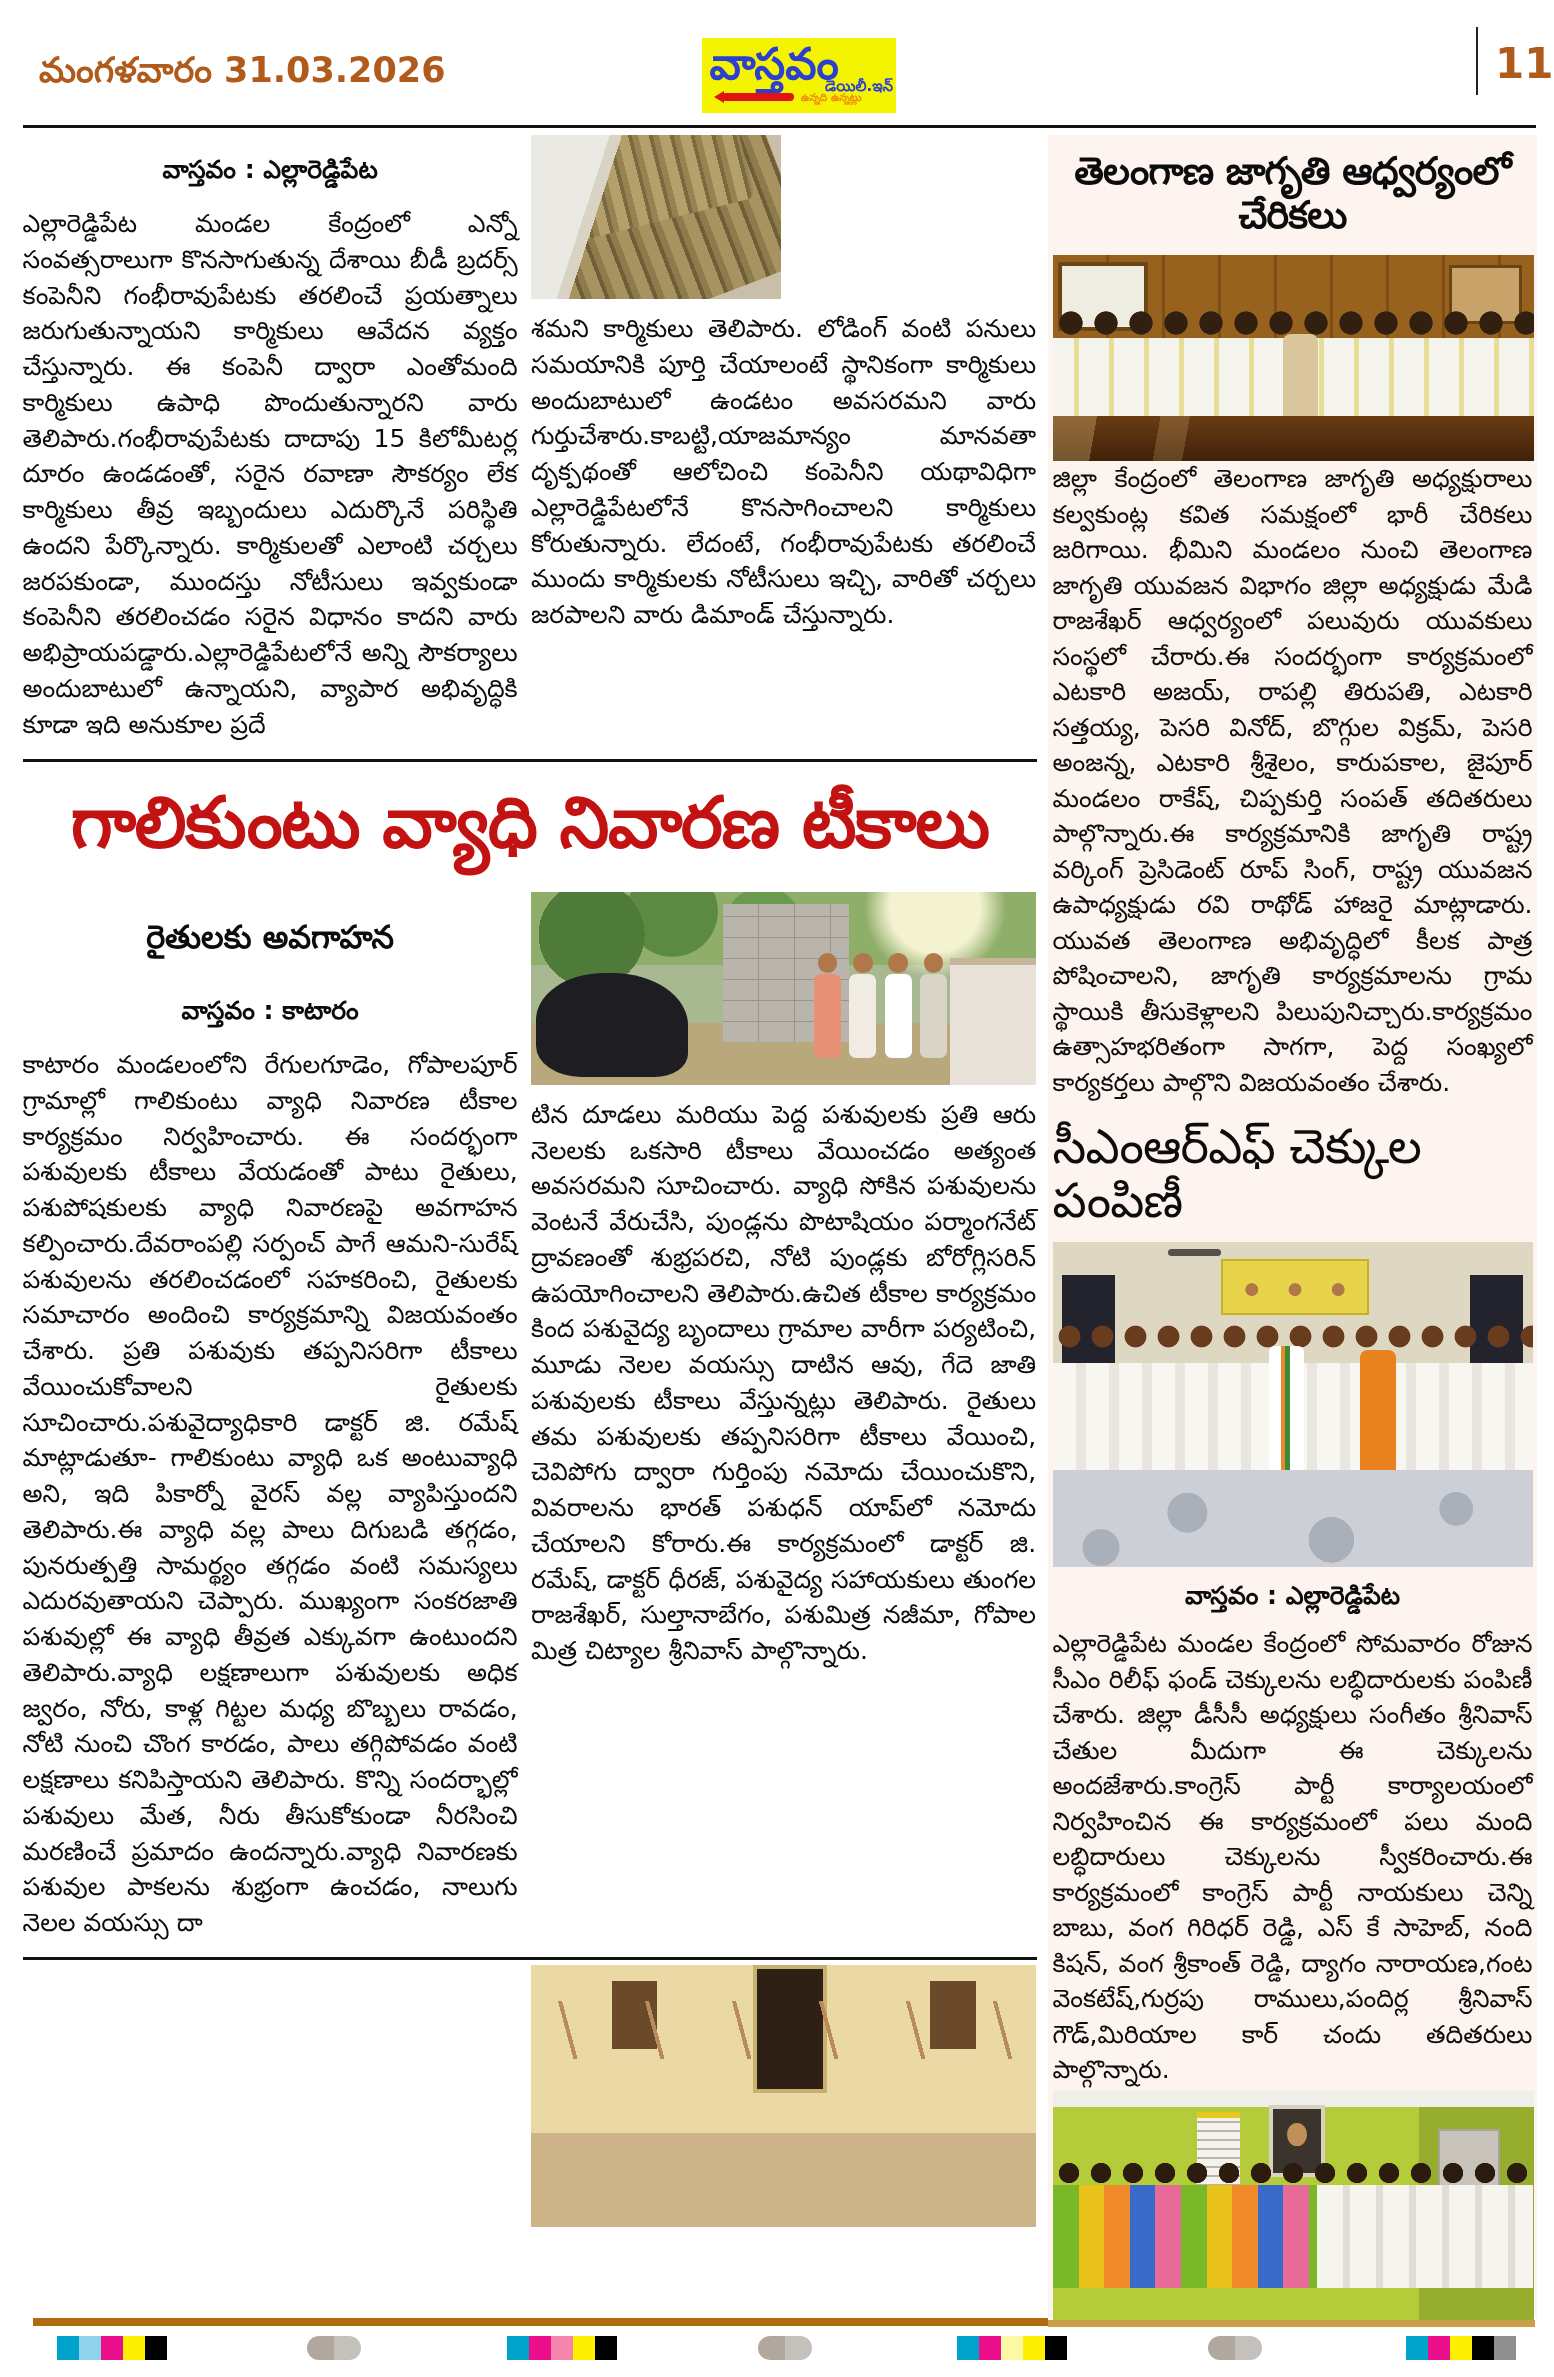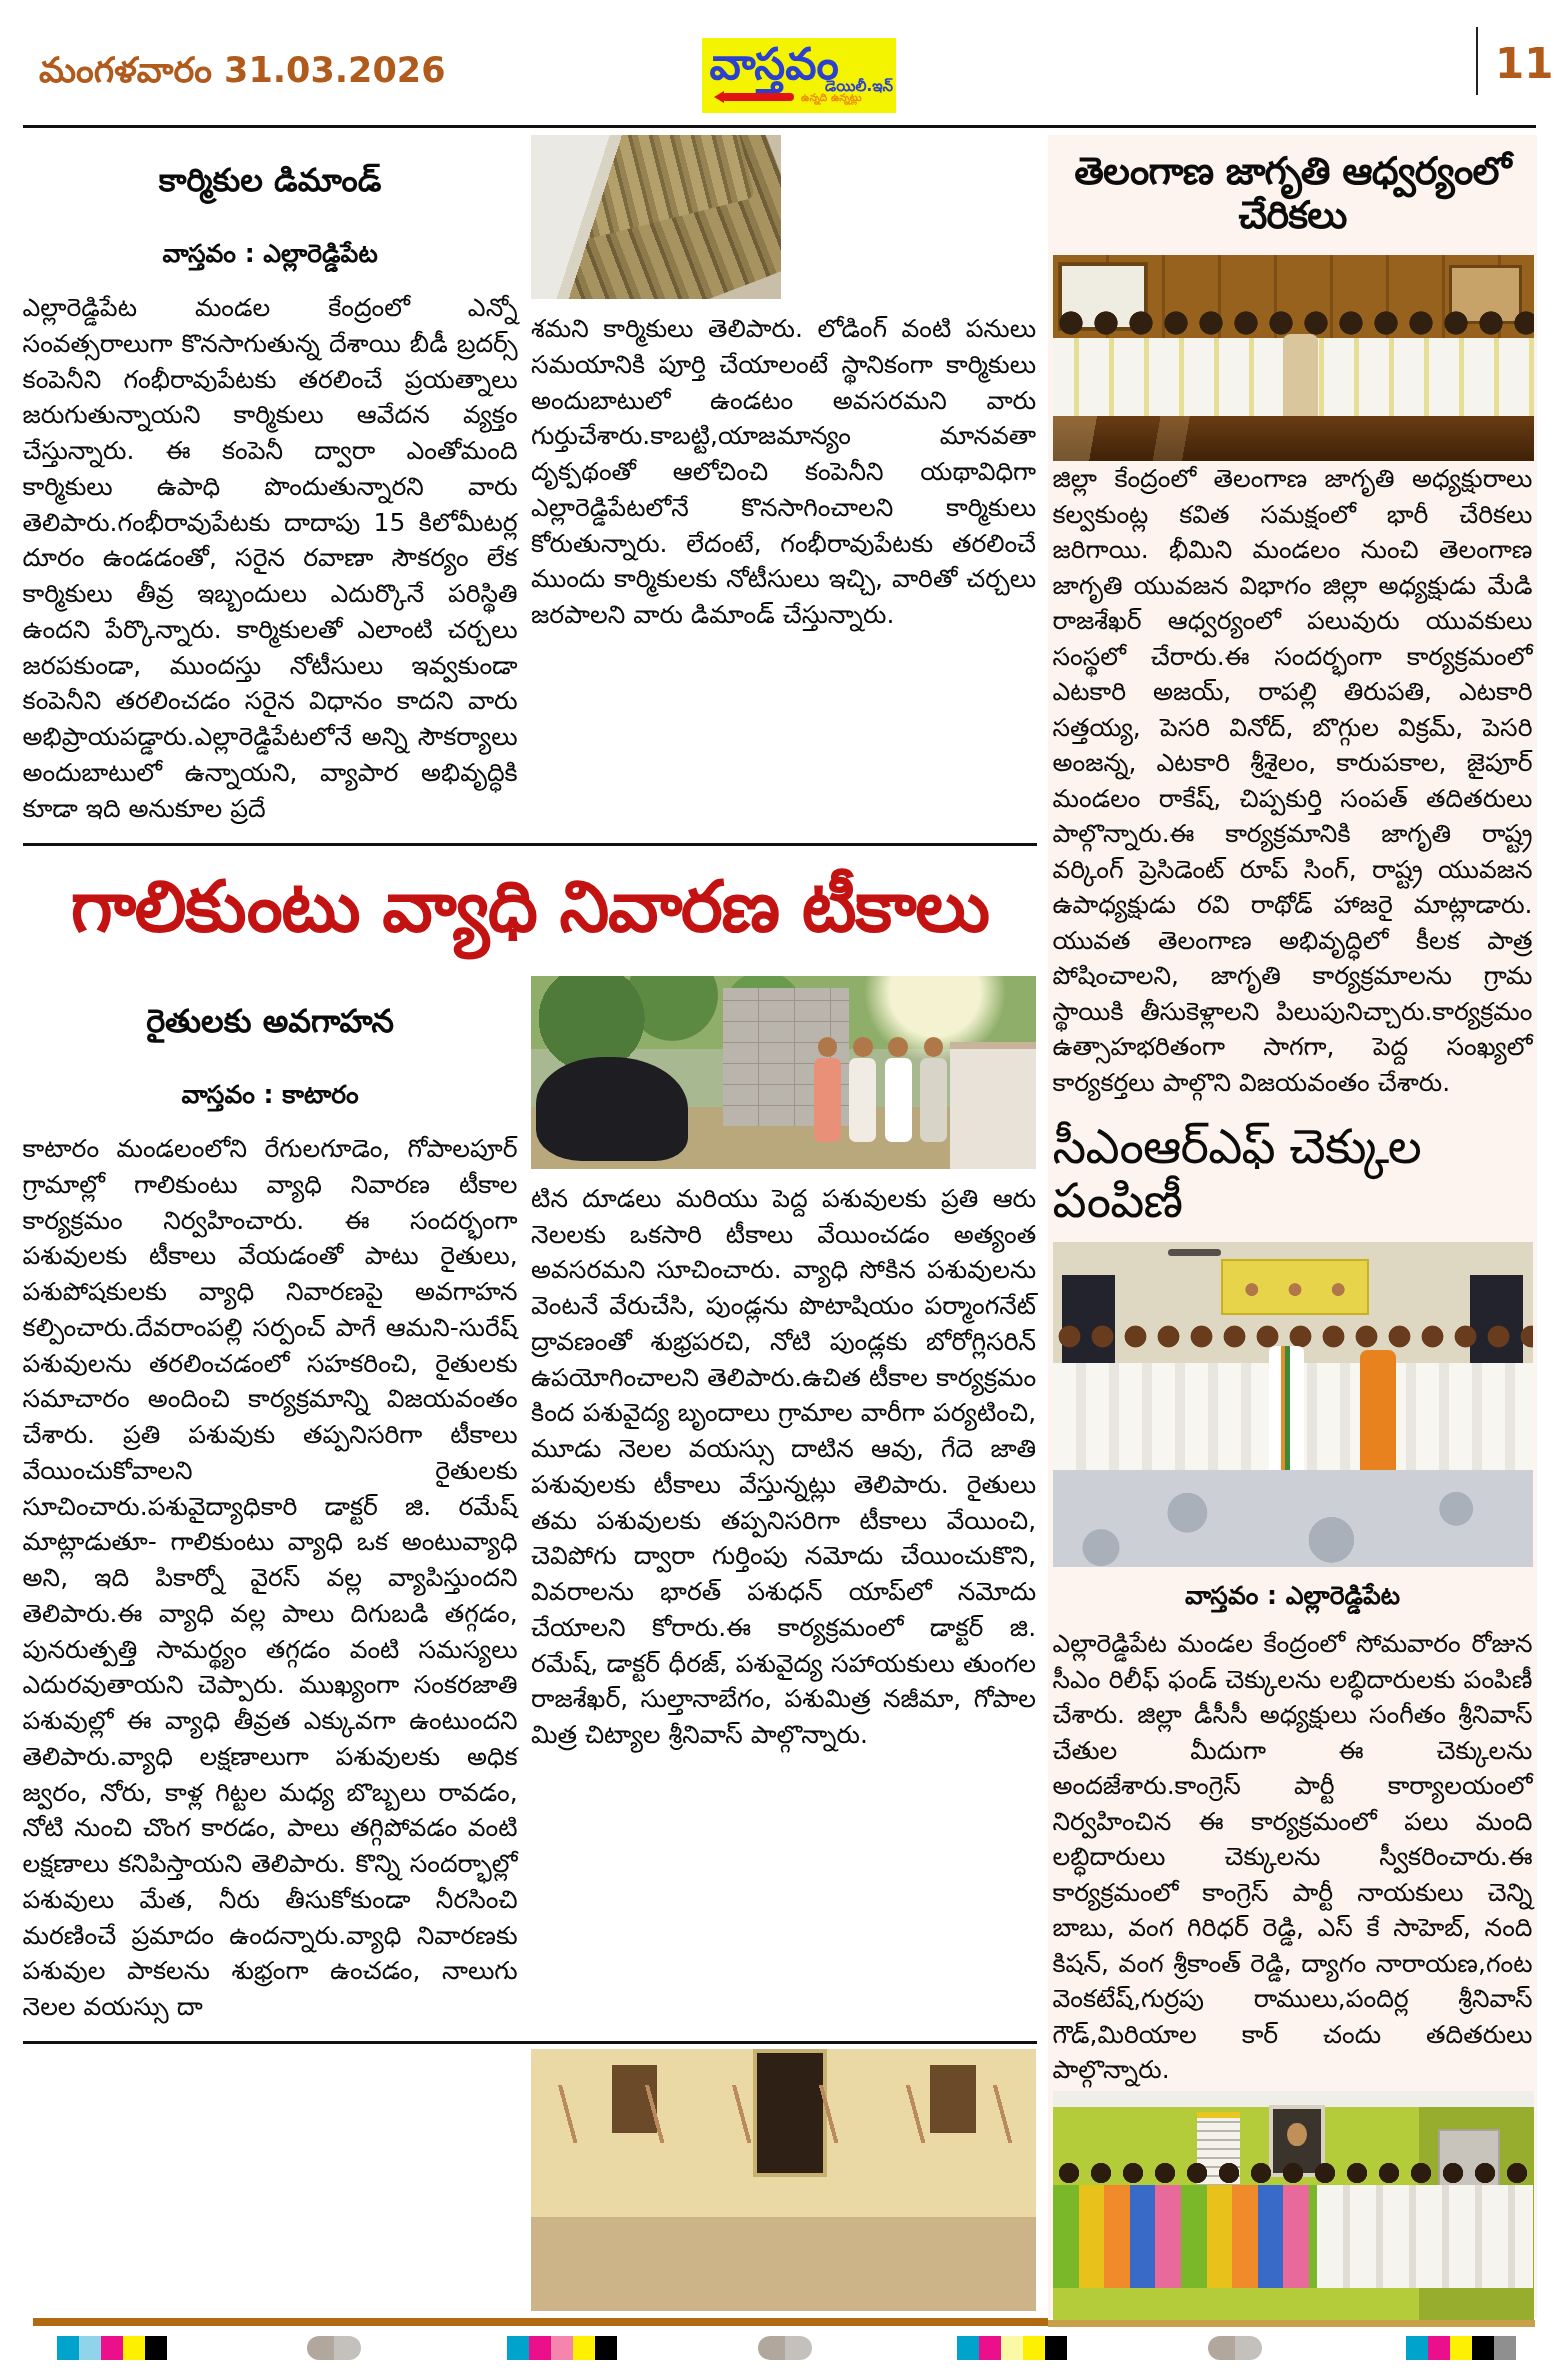--- a/index.html
+++ b/index.html
@@ -164,21 +164,20 @@
   </div>
   <div class="pageno-bar"></div>
   <div class="pageno">11</div>
   <div class="header-rule"></div>
 
   <div class="lr">
 
     <div>
       <div class="cols">
         <div class="colA">
-          <div class="subhead">కార్మికుల డిమాండ్</div>
           <div class="byline">వాస్తవం : ఎల్లారెడ్డిపేట</div>
           <div class="body-text">ఎల్లారెడ్డిపేట మండల కేంద్రంలో ఎన్నో సంవత్సరాలుగా కొనసాగుతున్న దేశాయి బీడీ బ్రదర్స్ కంపెనీని గంభీరావుపేటకు తరలించే ప్రయత్నాలు జరుగుతున్నాయని కార్మికులు ఆవేదన వ్యక్తం చేస్తున్నారు. ఈ కంపెనీ ద్వారా ఎంతోమంది కార్మికులు ఉపాధి పొందుతున్నారని వారు తెలిపారు.గంభీరావుపేటకు దాదాపు 15 కిలోమీటర్ల దూరం ఉండడంతో, సరైన రవాణా సౌకర్యం లేక కార్మికులు తీవ్ర ఇబ్బందులు ఎదుర్కొనే పరిస్థితి ఉందని పేర్కొన్నారు. కార్మికులతో ఎలాంటి చర్చలు జరపకుండా, ముందస్తు నోటీసులు ఇవ్వకుండా కంపెనీని తరలించడం సరైన విధానం కాదని వారు అభిప్రాయపడ్డారు.ఎల్లారెడ్డిపేటలోనే అన్ని సౌకర్యాలు అందుబాటులో ఉన్నాయని, వ్యాపార అభివృద్ధికి కూడా ఇది అనుకూల ప్రదే</div>
         </div>
         <div class="colB">
           <div class="photo-row">
             <div class="photo ph-bundles">
               <div class="stick-a"></div>
               <div class="stick-b"></div>
               <div class="table"></div>
             </div>

